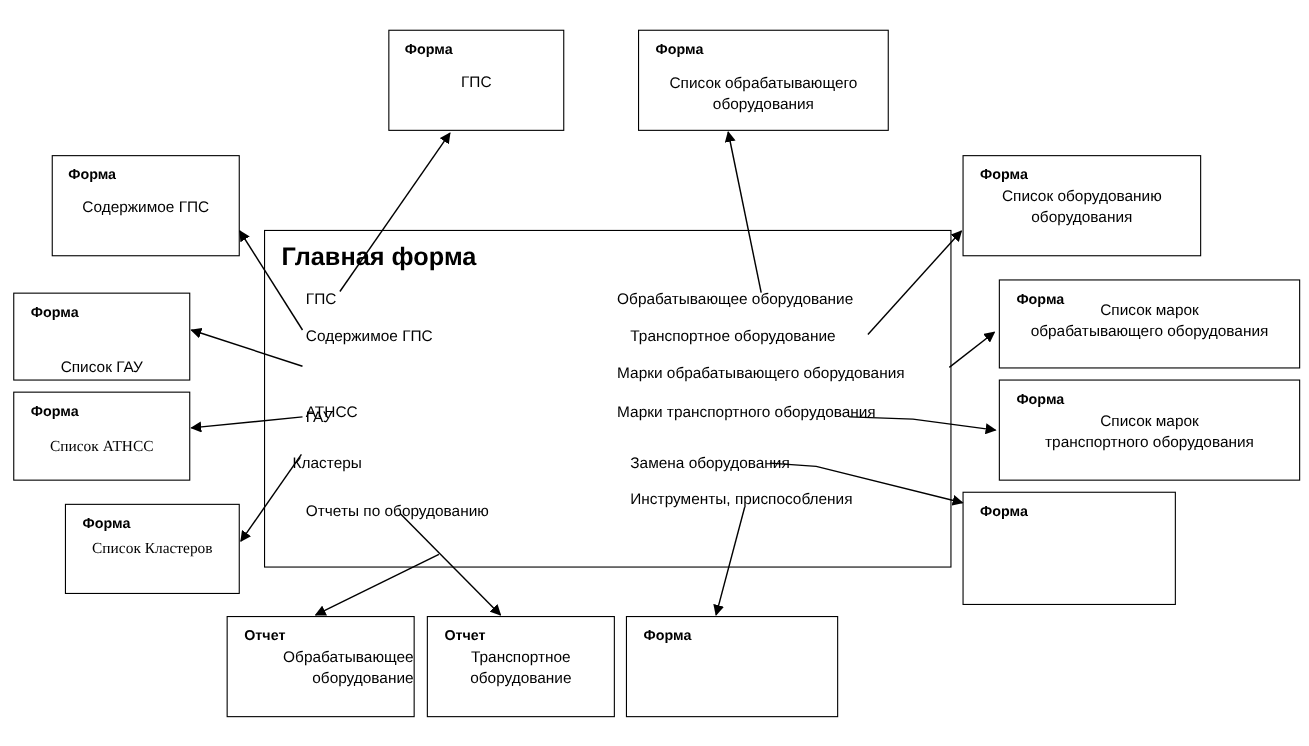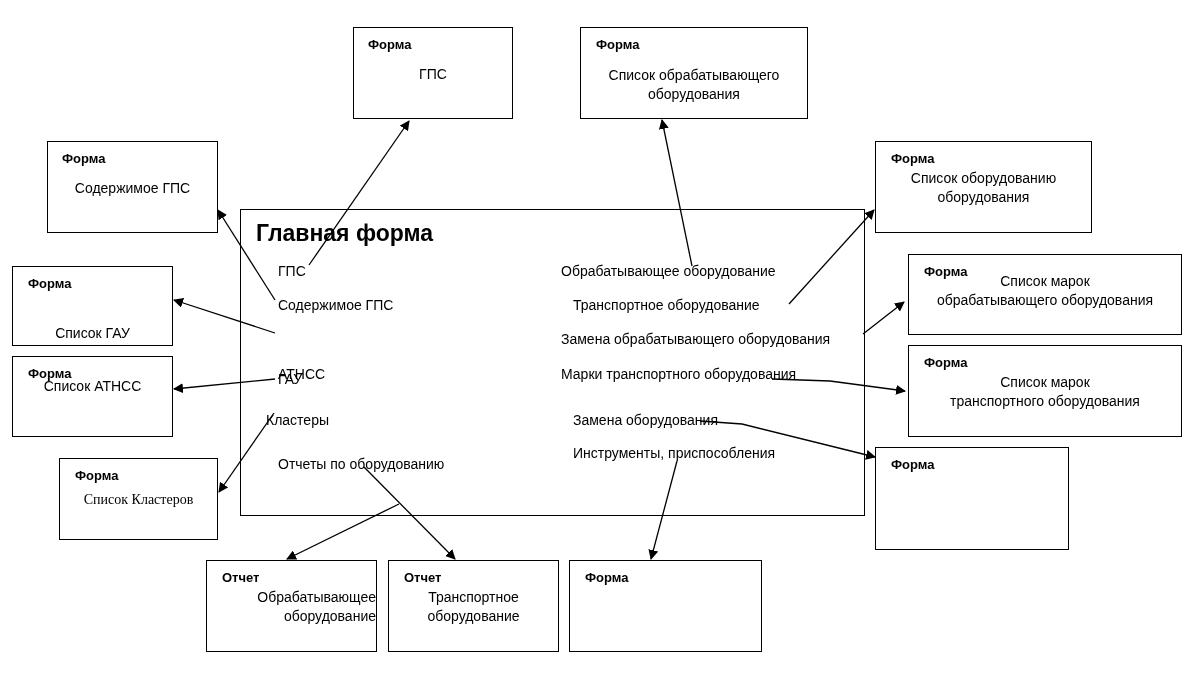--- a/index.html
+++ b/index.html
@@ -21,21 +21,21 @@
 
 <div class="item" style="left:278px;top:263px;">ГПС</div>
 <div class="item" style="left:278px;top:297px;">Содержимое ГПС</div>
 <div class="item" style="left:278px;top:331px;margin-top:40px;">ГАУ</div>
 <div class="item" style="left:278px;top:366px;">АТНСС</div>
 <div class="item" style="left:266px;top:412px;">Кластеры</div>
 <div class="item" style="left:278px;top:456px;">Отчеты по оборудованию</div>
 
 <div class="item" style="left:561px;top:263px;">Обрабатывающее оборудование</div>
 <div class="item" style="left:573px;top:297px;">Транспортное оборудование</div>
-<div class="item" style="left:561px;top:331px;">Замена обрабатывающего оборудования</div>
+<div class="item" style="left:561px;top:331px;">Марки обрабатывающего оборудования</div>
 <div class="item" style="left:561px;top:366px;">Марки транспортного оборудования</div>
 <div class="item" style="left:573px;top:412px;">Замена оборудования</div>
 <div class="item" style="left:573px;top:445px;">Инструменты, приспособления</div>
 
 <div class="box" style="left:353px;top:27px;width:160px;height:92px;">
   <div class="kind" style="left:14px;top:9px;">Форма</div>
   <div class="desc" style="top:37px;">ГПС</div>
 </div>
 
 <div class="box" style="left:580px;top:27px;width:228px;height:92px;">
@@ -61,21 +61,21 @@
 </div>
 
 <div class="box" style="left:908px;top:254px;width:274px;height:81px;">
   <div class="kind" style="left:15px;top:9px;">Форма</div>
   <div class="desc" style="top:17px;">Список марок
 обрабатывающего оборудования</div>
 </div>
 
 <div class="box" style="left:12px;top:356px;width:161px;height:81px;">
   <div class="kind" style="left:15px;top:9px;">Форма</div>
-  <div class="desc" style="top:20px;">Список АТНСС</div>
+  <div class="desc" style="top:40px;font-family:Liberation Serif, serif;">Список АТНСС</div>
 </div>
 
 <div class="box" style="left:908px;top:345px;width:274px;height:92px;">
   <div class="kind" style="left:15px;top:9px;">Форма</div>
   <div class="desc" style="top:27px;">Список марок
 транспортного оборудования</div>
 </div>
 
 <div class="box" style="left:59px;top:458px;width:159px;height:82px;">
   <div class="kind" style="left:15px;top:9px;">Форма</div>

